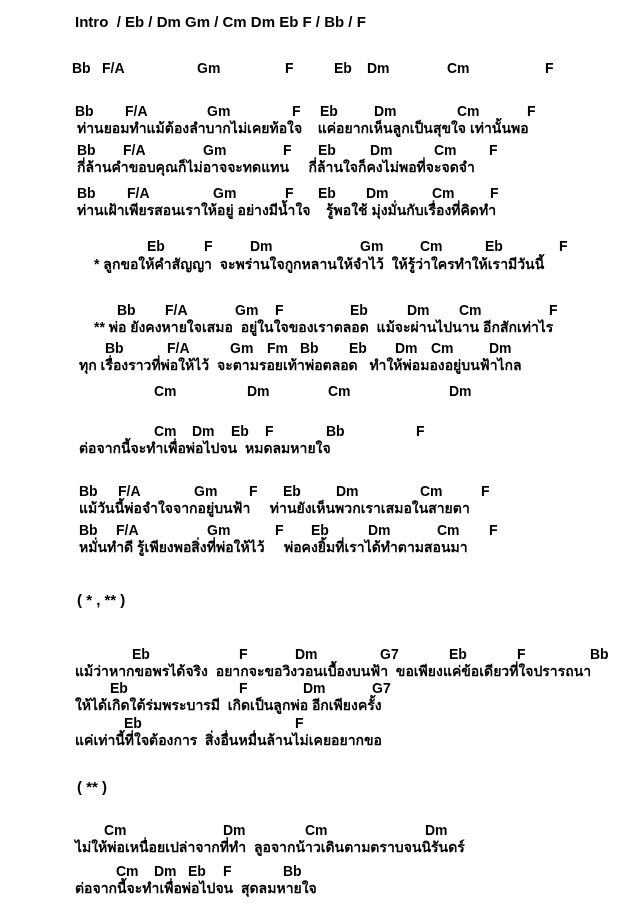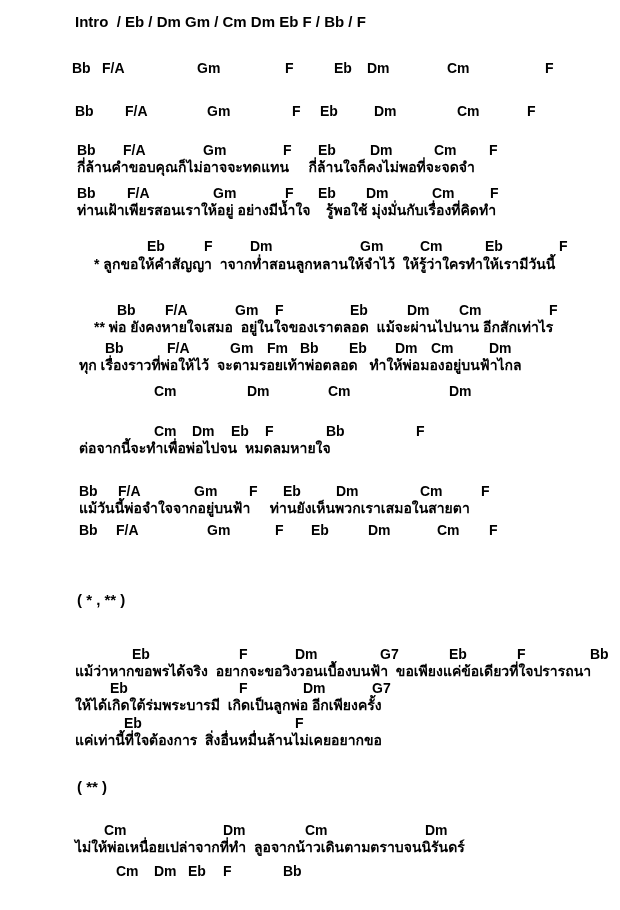--- a/index.html
+++ b/index.html
@@ -26,40 +26,43 @@
   .marker { font-weight: 700; font-size: 15px; }
   .lyric  { font-weight: 700; font-size: 14px; }
 </style>
 </head>
 <body>
 
 <div id="sheet" style="background: rgb(255, 255, 255); color: rgb(0, 0, 0);">
     <div class="line header" style="top: 14px; left: 38px;">Intro  / Eb / Dm Gm / Cm Dm Eb F / Bb / F</div>
     <div class="line chords" style="top: 61px;"><span class="chord" style="left: 35px;">Bb</span><span class="chord" style="left: 65px;">F/A</span><span class="chord" style="left: 160px;">Gm</span><span class="chord" style="left: 248px;">F</span><span class="chord" style="left: 297px;">Eb</span><span class="chord" style="left: 330px;">Dm</span><span class="chord" style="left: 410px;">Cm</span><span class="chord" style="left: 508px;">F</span></div>
     <div class="line chords" style="top: 104px;"><span class="chord" style="left: 38px;">Bb</span><span class="chord" style="left: 88px;">F/A</span><span class="chord" style="left: 170px;">Gm</span><span class="chord" style="left: 255px;">F</span><span class="chord" style="left: 283px;">Eb</span><span class="chord" style="left: 337px;">Dm</span><span class="chord" style="left: 420px;">Cm</span><span class="chord" style="left: 490px;">F</span></div>
+    <div class="line lyric" style="top: 121px; left: 40px;">ท่านยอมทำแม้ต้องลำบากไม่เคยท้อใจ    แค่อยากเห็นลูกเป็นสุขใจ เท่านั้นพอ</div>
     <div class="line chords" style="top: 143px;"><span class="chord" style="left: 40px;">Bb</span><span class="chord" style="left: 86px;">F/A</span><span class="chord" style="left: 166px;">Gm</span><span class="chord" style="left: 246px;">F</span><span class="chord" style="left: 281px;">Eb</span><span class="chord" style="left: 333px;">Dm</span><span class="chord" style="left: 397px;">Cm</span><span class="chord" style="left: 452px;">F</span></div>
     <div class="line lyric" style="top: 160px; left: 40px; text-align: right;">กี่ล้านคำขอบคุณก็ไม่อาจจะทดแทน     กี่ล้านใจก็คงไม่พอที่จะจดจำ</div>
     <div class="line chords" style="top: 186px;"><span class="chord" style="left: 40px;">Bb</span><span class="chord" style="left: 90px;">F/A</span><span class="chord" style="left: 176px;">Gm</span><span class="chord" style="left: 248px;">F</span><span class="chord" style="left: 281px;">Eb</span><span class="chord" style="left: 329px;">Dm</span><span class="chord" style="left: 395px;">Cm</span><span class="chord" style="left: 453px;">F</span></div>
     <div class="line lyric" style="top: 203px; left: 40px;">ท่านเฝ้าเพียรสอนเราให้อยู่ อย่างมีน้ำใจ    รู้พอใช้ มุ่งมั่นกับเรื่องที่คิดทำ</div>
     <div class="line chords" style="top: 239px;"><span class="chord" style="left: 110px;">Eb</span><span class="chord" style="left: 167px;">F</span><span class="chord" style="left: 213px;">Dm</span><span class="chord" style="left: 323px;">Gm</span><span class="chord" style="left: 383px;">Cm</span><span class="chord" style="left: 448px;">Eb</span><span class="chord" style="left: 522px;">F</span></div>
-    <div class="line lyric" style="top: 257px; left: 57px;">* ลูกขอให้คำสัญญา  าจากท่ำสอนลูกหลานให้จำไว้  ให้รู้ว่าใครทำให้เรามีวันนี้</div>
+    <div class="line lyric" style="top: 257px; left: 57px;">* ลูกขอให้คำสัญญา  จะพร่านใจกูกหลานให้จำไว้  ให้รู้ว่าใครทำให้เรามีวันนี้</div>
     <div class="line chords" style="top: 303px;"><span class="chord" style="left: 80px;">Bb</span><span class="chord" style="left: 128px;">F/A</span><span class="chord" style="left: 198px;">Gm</span><span class="chord" style="left: 238px;">F</span><span class="chord" style="left: 313px;">Eb</span><span class="chord" style="left: 370px;">Dm</span><span class="chord" style="left: 422px;">Cm</span><span class="chord" style="left: 512px;">F</span></div>
     <div class="line lyric" style="top: 320px; left: 57px;">** พ่อ ยังคงหายใจเสมอ  อยู่ในใจของเราตลอด  แม้จะผ่านไปนาน อีกสักเท่าไร</div>
     <div class="line chords" style="top: 341px;"><span class="chord" style="left: 68px;">Bb</span><span class="chord" style="left: 130px;">F/A</span><span class="chord" style="left: 193px;">Gm</span><span class="chord" style="left: 230px;">Fm</span><span class="chord" style="left: 263px;">Bb</span><span class="chord" style="left: 312px;">Eb</span><span class="chord" style="left: 358px;">Dm</span><span class="chord" style="left: 394px;">Cm</span><span class="chord" style="left: 452px;">Dm</span></div>
     <div class="line lyric" style="top: 358px; left: 42px;">ทุก เรื่องราวที่พ่อให้ไว้  จะตามรอยเท้าพ่อตลอด   ทำให้พ่อมองอยู่บนฟ้าไกล</div>
     <div class="line chords" style="top: 384px;"><span class="chord" style="left: 117px;">Cm</span><span class="chord" style="left: 210px;">Dm</span><span class="chord" style="left: 291px;">Cm</span><span class="chord" style="left: 412px;">Dm</span></div>
     <div class="line chords" style="top: 424px;"><span class="chord" style="left: 117px;">Cm</span><span class="chord" style="left: 155px;">Dm</span><span class="chord" style="left: 194px;">Eb</span><span class="chord" style="left: 228px;">F</span><span class="chord" style="left: 289px;">Bb</span><span class="chord" style="left: 379px;">F</span></div>
     <div class="line lyric" style="top: 441px; left: 42px;">ต่อจากนี้จะทำเพื่อพ่อไปจน  หมดลมหายใจ</div>
     <div class="line chords" style="top: 484px;"><span class="chord" style="left: 42px;">Bb</span><span class="chord" style="left: 81px;">F/A</span><span class="chord" style="left: 157px;">Gm</span><span class="chord" style="left: 212px;">F</span><span class="chord" style="left: 246px;">Eb</span><span class="chord" style="left: 299px;">Dm</span><span class="chord" style="left: 383px;">Cm</span><span class="chord" style="left: 444px;">F</span></div>
     <div class="line lyric" style="top: 501px; left: 42px;">แม้วันนี้พ่อจำใจจากอยู่บนฟ้า     ท่านยังเห็นพวกเราเสมอในสายตา</div>
     <div class="line chords" style="top: 523px;"><span class="chord" style="left: 42px;">Bb</span><span class="chord" style="left: 79px;">F/A</span><span class="chord" style="left: 170px;">Gm</span><span class="chord" style="left: 238px;">F</span><span class="chord" style="left: 274px;">Eb</span><span class="chord" style="left: 331px;">Dm</span><span class="chord" style="left: 400px;">Cm</span><span class="chord" style="left: 452px;">F</span></div>
+    <div class="line lyric" style="top: 540px; left: 42px;">หมั่นทำดี รู้เพียงพอสิ่งที่พ่อให้ไว้     พ่อคงยิ้มที่เราได้ทำตามสอนมา</div>
     <div class="line marker" style="top: 592px; left: 40px;">( * , ** )</div>
     <div class="line chords" style="top: 647px;"><span class="chord" style="left: 95px;">Eb</span><span class="chord" style="left: 202px;">F</span><span class="chord" style="left: 258px;">Dm</span><span class="chord" style="left: 343px;">G7</span><span class="chord" style="left: 412px;">Eb</span><span class="chord" style="left: 480px;">F</span><span class="chord" style="left: 553px;">Bb</span></div>
     <div class="line lyric" style="top: 664px; left: 38px; text-align: center;">แม้ว่าหากขอพรได้จริง  อยากจะขอวิงวอนเบื้องบนฟ้า  ขอเพียงแค่ข้อเดียวที่ใจปรารถนา</div>
     <div class="line chords" style="top: 681px;"><span class="chord" style="left: 73px;">Eb</span><span class="chord" style="left: 202px;">F</span><span class="chord" style="left: 266px;">Dm</span><span class="chord" style="left: 335px;">G7</span></div>
     <div class="line lyric" style="top: 698px; left: 38px;">ให้ได้เกิดใต้ร่มพระบารมี  เกิดเป็นลูกพ่อ อีกเพียงครั้ง</div>
     <div class="line chords" style="top: 716px;"><span class="chord" style="left: 87px;">Eb</span><span class="chord" style="left: 258px;">F</span></div>
     <div class="line lyric" style="top: 733px; left: 38px;">แค่เท่านี้ที่ใจต้องการ  สิ่งอื่นหมื่นล้านไม่เคยอยากขอ</div>
     <div class="line marker" style="top: 779px; left: 40px;">( ** )</div>
     <div class="line chords" style="top: 823px;"><span class="chord" style="left: 67px;">Cm</span><span class="chord" style="left: 186px;">Dm</span><span class="chord" style="left: 268px;">Cm</span><span class="chord" style="left: 388px;">Dm</span></div>
     <div class="line lyric" style="top: 840px; left: 38px;">ไม่ให้พ่อเหนื่อยเปล่าจากที่ทำ  ลูอจากน้าวเดินตามตราบจนนิรันดร์</div>
     <div class="line chords" style="top: 864px;"><span class="chord" style="left: 79px;">Cm</span><span class="chord" style="left: 117px;">Dm</span><span class="chord" style="left: 151px;">Eb</span><span class="chord" style="left: 186px;">F</span><span class="chord" style="left: 246px;">Bb</span></div>
+    <div class="line lyric" style="top: 881px; left: 38px;">ต่อจากนี้จะทำเพื่อพ่อไปจน  สุดลมหายใจ</div>
   </div>
 
 </body></html>

